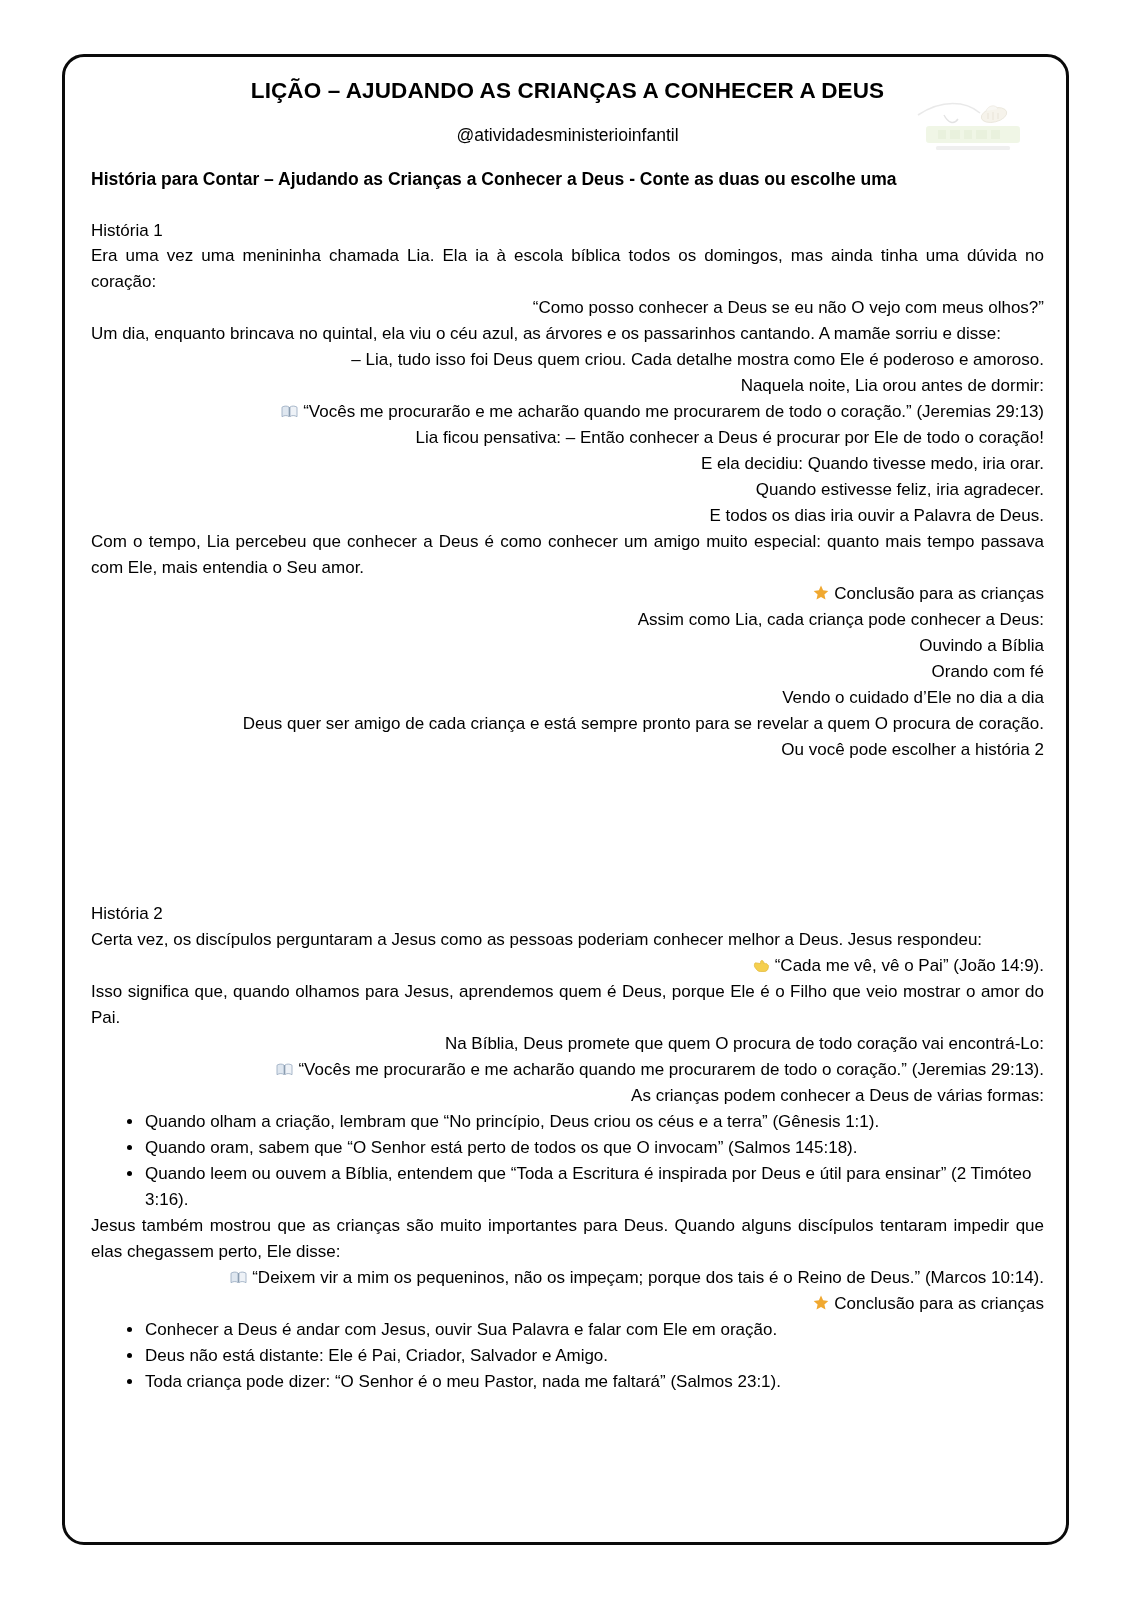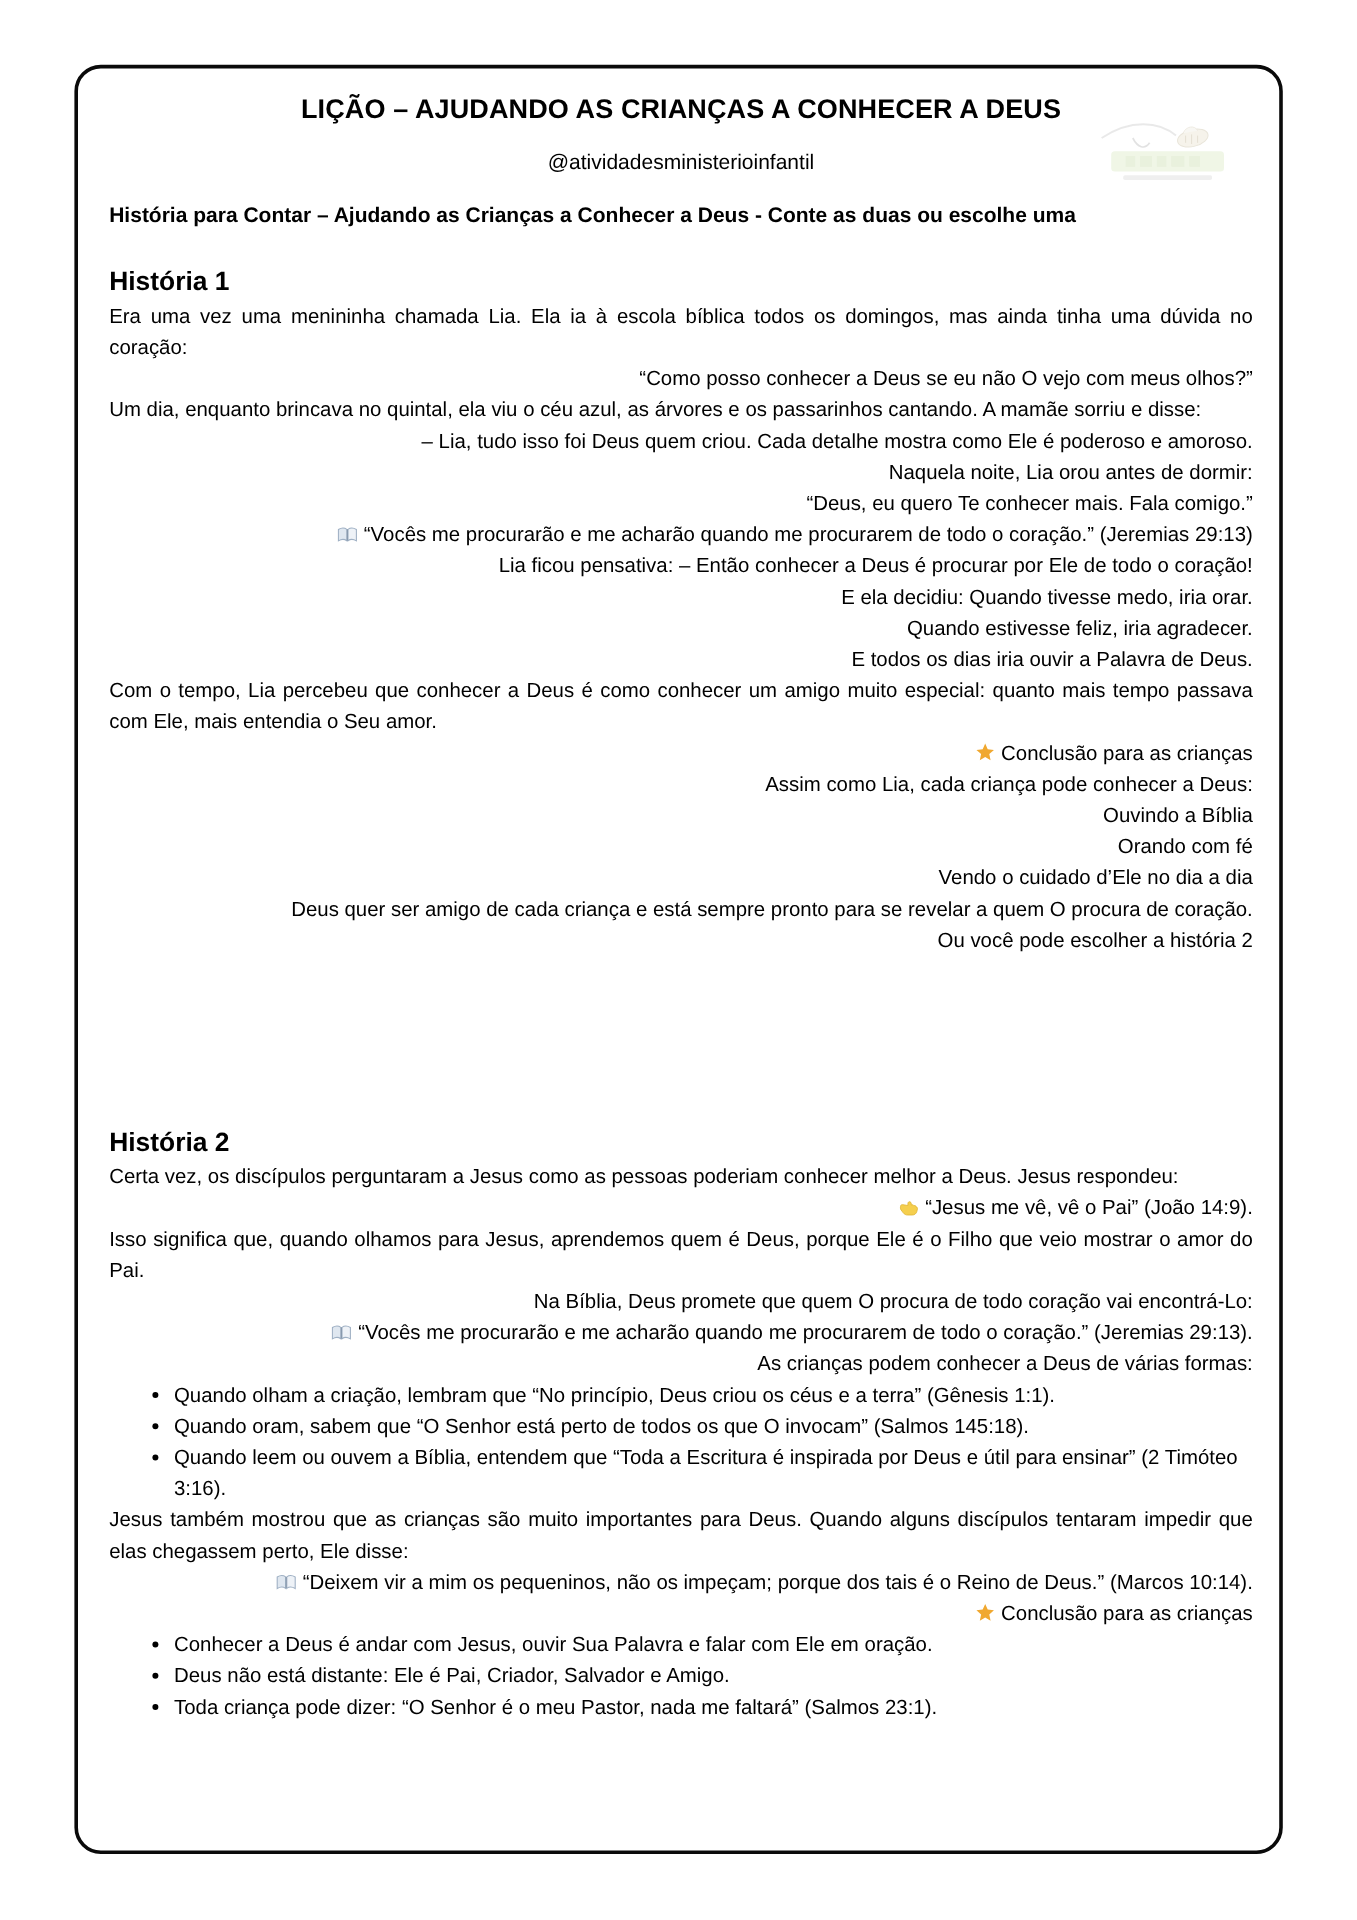--- a/index.html
+++ b/index.html
@@ -72,22 +72,22 @@
 
   
   .subtitle {
     font-size: 17.5px;
     font-weight: bold;
     margin: 22px 0 0 0;
     line-height: 1.35;
   }
 
   .story-heading {
-    font-size: 22px;
-    font-weight: bold;
+    font-size: 17px;
+    font-weight: normal;
     margin: 26px 0 0 0;
     line-height: 1.5;
   }
 
   .para {
     font-size: 17px;
     line-height: 1.53;
     margin: 0;
     text-align: justify;
     text-justify: inter-word;
@@ -158,21 +158,20 @@
     <div class="doc-handle">@atividadesministerioinfantil</div>
     <div class="subtitle">História para Contar – Ajudando as Crianças a Conhecer a Deus - Conte as duas ou escolhe uma</div>
 
     <div class="story-heading">História 1</div>
 
     <p class="para">Era uma vez uma menininha chamada Lia. Ela ia à escola bíblica todos os domingos, mas ainda tinha uma dúvida no coração:</p>
     <p class="para nojustify"> “Como posso conhecer a Deus se eu não O vejo com meus olhos?”</p>
     <p class="para">Um dia, enquanto brincava no quintal, ela viu o céu azul, as árvores e os passarinhos cantando. A mamãe sorriu e disse:</p>
     <p class="para nojustify"> – Lia, tudo isso foi Deus quem criou. Cada detalhe mostra como Ele é poderoso e amoroso.</p>
     <p class="para nojustify">Naquela noite, Lia orou antes de dormir:</p>
-    <p class="para nojustify"> “Deus, eu quero Te conhecer mais. Fala comigo.”</p>
 
     <p class="para nojustify">
       <span class="ico">
         <svg width="17" height="15" viewBox="0 0 17 15" xmlns="http://www.w3.org/2000/svg" aria-hidden="true">
           <path d="M1 3.2 C3.6 1.6, 6.3 1.8, 8 3.1 L8 12.6 C6.3 11.3, 3.6 11.1, 1 12.7 Z" fill="#dfe7f0" stroke="#9fb0c4" stroke-width="0.9"></path>
           <path d="M16 3.2 C13.4 1.6, 10.7 1.8, 9 3.1 L9 12.6 C10.7 11.3, 13.4 11.1, 16 12.7 Z" fill="#eef2f7" stroke="#9fb0c4" stroke-width="0.9"></path>
           <line x1="8.5" y1="3.1" x2="8.5" y2="12.6" stroke="#8596aa" stroke-width="0.9"></line>
         </svg>
       </span><span>“Vocês me procurarão e me acharão quando me procurarem de todo o coração.” (Jeremias 29:13)</span>
     </p>
@@ -202,21 +201,21 @@
 
     <div class="story-heading">História 2</div>
 
     <p class="para">Certa vez, os discípulos perguntaram a Jesus como as pessoas poderiam conhecer melhor a Deus. Jesus respondeu:</p>
 
     <p class="para nojustify">
       <span class="ico">
         <svg width="17" height="15" viewBox="0 0 17 15" xmlns="http://www.w3.org/2000/svg" aria-hidden="true">
           <path d="M1.5 6.2 C1.5 5.2, 2.4 4.7, 3.3 4.9 L7.6 5.6 L7.6 3.9 C7.6 2.9, 8.4 2.3, 9.3 2.5 C10 2.7, 10.4 3.3, 10.4 4 L10.4 5.2 C11.1 4.7, 12.2 4.9, 12.6 5.7 C13.4 5.4, 14.3 5.9, 14.5 6.7 C15.3 6.9, 15.7 7.7, 15.5 8.5 L15.1 10.4 C14.7 12.3, 13.1 13.5, 11.2 13.5 L7.3 13.5 C5.8 13.5, 4.6 12.8, 3.7 11.7 L1.9 9.3 C1.3 8.5, 1.2 7.2, 1.5 6.2 Z" fill="#f5cf4e" stroke="#e0b637" stroke-width="0.7"></path>
         </svg>
-      </span><span>“Jesus me vê, vê o Pai” (João 14:9).</span>
+      </span><span>“Cada me vê, vê o Pai” (João 14:9).</span>
     </p>
 
     <p class="para"> Isso significa que, quando olhamos para Jesus, aprendemos quem é Deus, porque Ele é o Filho que veio mostrar o amor do Pai.</p>
     <p class="para nojustify">Na Bíblia, Deus promete que quem O procura de todo coração vai encontrá-Lo:</p>
 
     <p class="para nojustify">
       <span class="ico">
         <svg width="17" height="15" viewBox="0 0 17 15" xmlns="http://www.w3.org/2000/svg" aria-hidden="true">
           <path d="M1 3.2 C3.6 1.6, 6.3 1.8, 8 3.1 L8 12.6 C6.3 11.3, 3.6 11.1, 1 12.7 Z" fill="#dfe7f0" stroke="#9fb0c4" stroke-width="0.9"></path>
           <path d="M16 3.2 C13.4 1.6, 10.7 1.8, 9 3.1 L9 12.6 C10.7 11.3, 13.4 11.1, 16 12.7 Z" fill="#eef2f7" stroke="#9fb0c4" stroke-width="0.9"></path>

